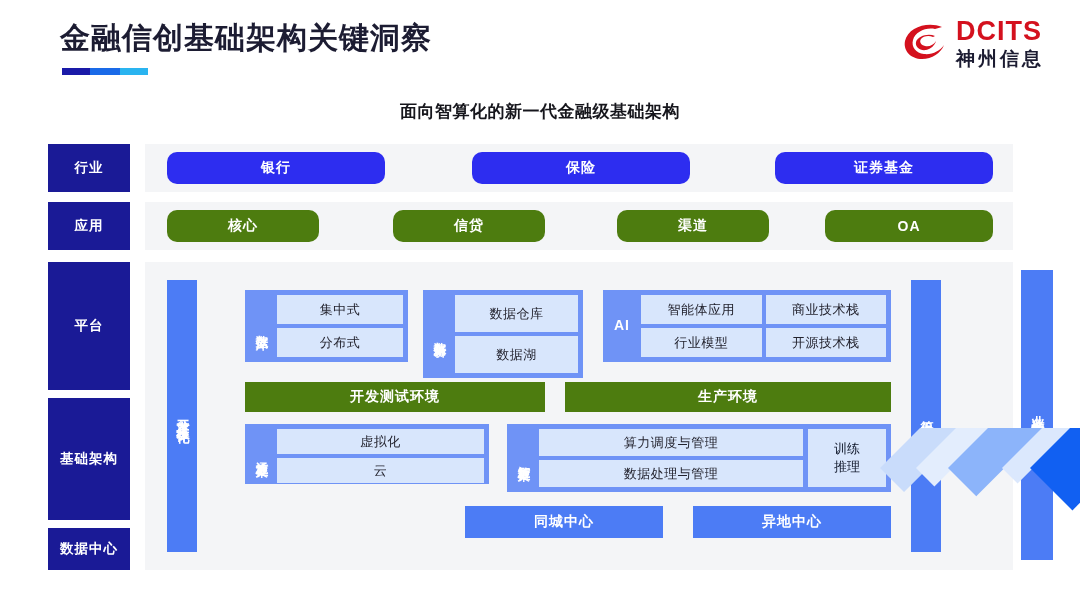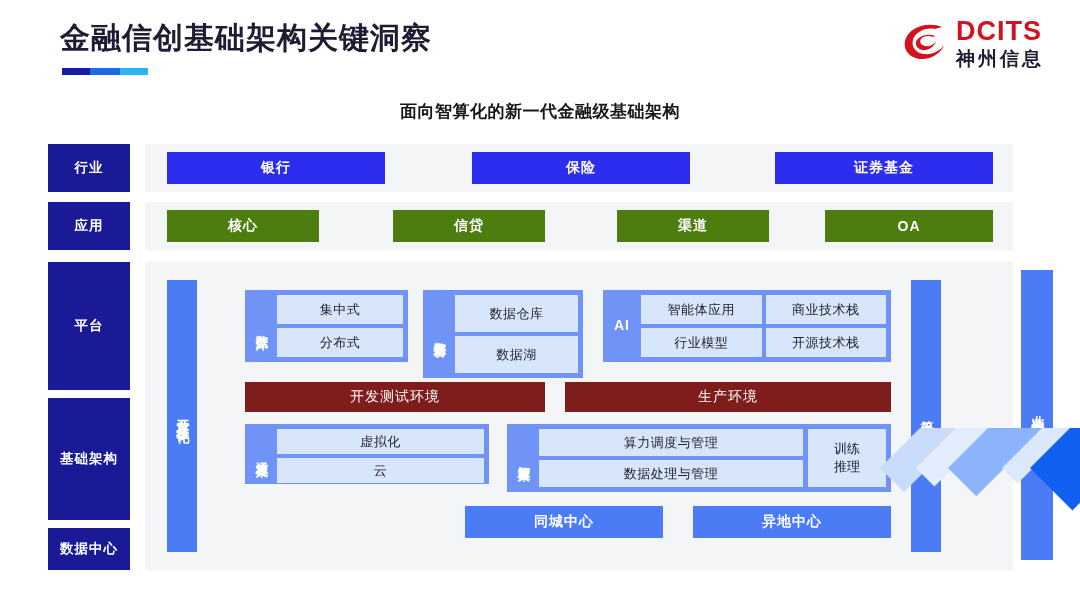--- a/index.html
+++ b/index.html
@@ -61,21 +61,21 @@
   
   .panel { position: absolute; background: #f4f5f7; }
   #panel-industry { left: 145px; top: 144px; width: 868px; height: 48px; }
   #panel-app      { left: 145px; top: 202px; width: 868px; height: 48px; }
   #panel-main     { left: 145px; top: 262px; width: 868px; height: 308px; }
 
   
   .chip {
     position: absolute;
     display: flex; align-items: center; justify-content: center;
-    color: #fff; font-weight: bold; font-size: 14px; letter-spacing: 1px;
+    color: #fff; font-weight: bold; font-size: 14px; letter-spacing: 1px; border-radius: 10px;
   }
   .chip.industry { background: #2d2df0; height: 32px; top: 8px; }
   .chip.app { background: #4d7c0f; height: 32px; top: 8px; }
 
   
   #chip-bank   { left: 22px;  width: 218px; }
   #chip-ins    { left: 327px; width: 218px; }
   #chip-sec    { left: 630px; width: 218px; }
   
   #chip-core   { left: 22px;  width: 152px; }
@@ -118,22 +118,22 @@
     font-size: 13px; letter-spacing: 0.5px; min-height: 25px;
   }
 
   #grp-db   { left: 100px; top: 28px; width: 163px; height: 72px; }
   #grp-da   { left: 278px; top: 28px; width: 160px; height: 88px; }
   #grp-ai   { left: 458px; top: 28px; width: 288px; height: 72px; background:#6f93f6; }
   #grp-ai .group-title { font-size: 14px; writing-mode: horizontal-tb; width: 28px; }
 
   
   .envbar {
-    position: absolute; height: 30px; background: #7f1d1d;
-    color: #fff; font-size: 14px; font-weight: normal; letter-spacing: 1px;
+    position: absolute; height: 30px; background: #4d7c0f;
+    color: #fff; font-size: 14px; font-weight: bold; letter-spacing: 1px;
     display: flex; align-items: center; justify-content: center;
   }
   #env-dev  { left: 100px; top: 120px; width: 300px; }
   #env-prod { left: 420px; top: 120px; width: 326px; }
 
   
   #grp-gen  { left: 100px; top: 162px; width: 244px; height: 60px; }
   #grp-intel{ left: 362px; top: 162px; width: 384px; height: 68px; }
   #grp-intel .group-items { flex-direction: row; gap: 5px; }
   #grp-intel .main-col { flex: 1; display: flex; flex-direction: column; gap: 4px; }

